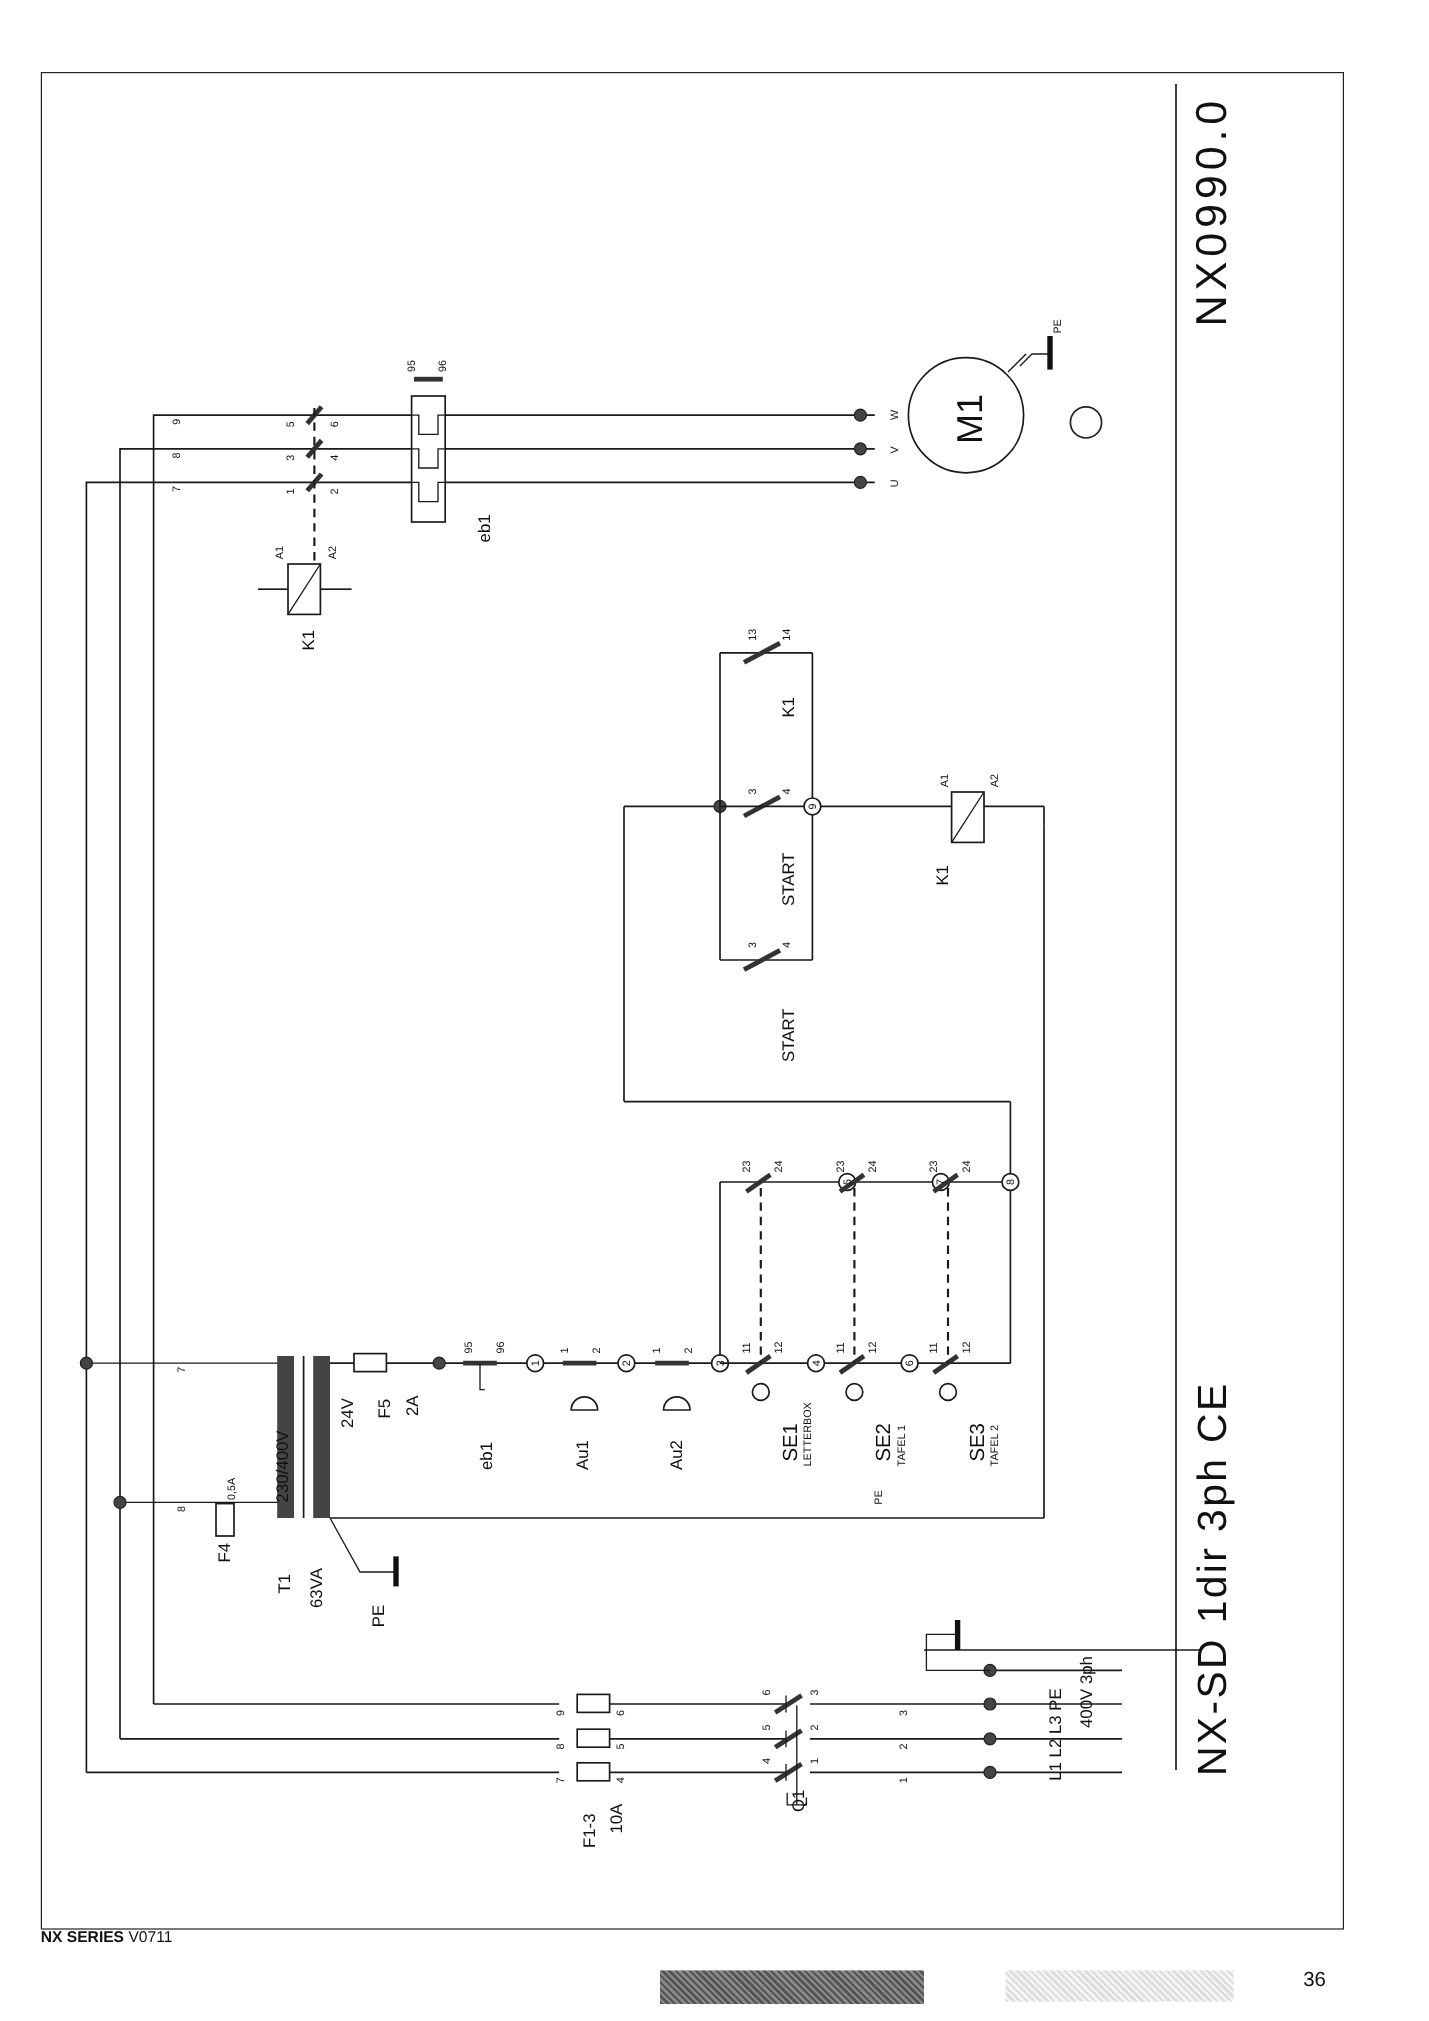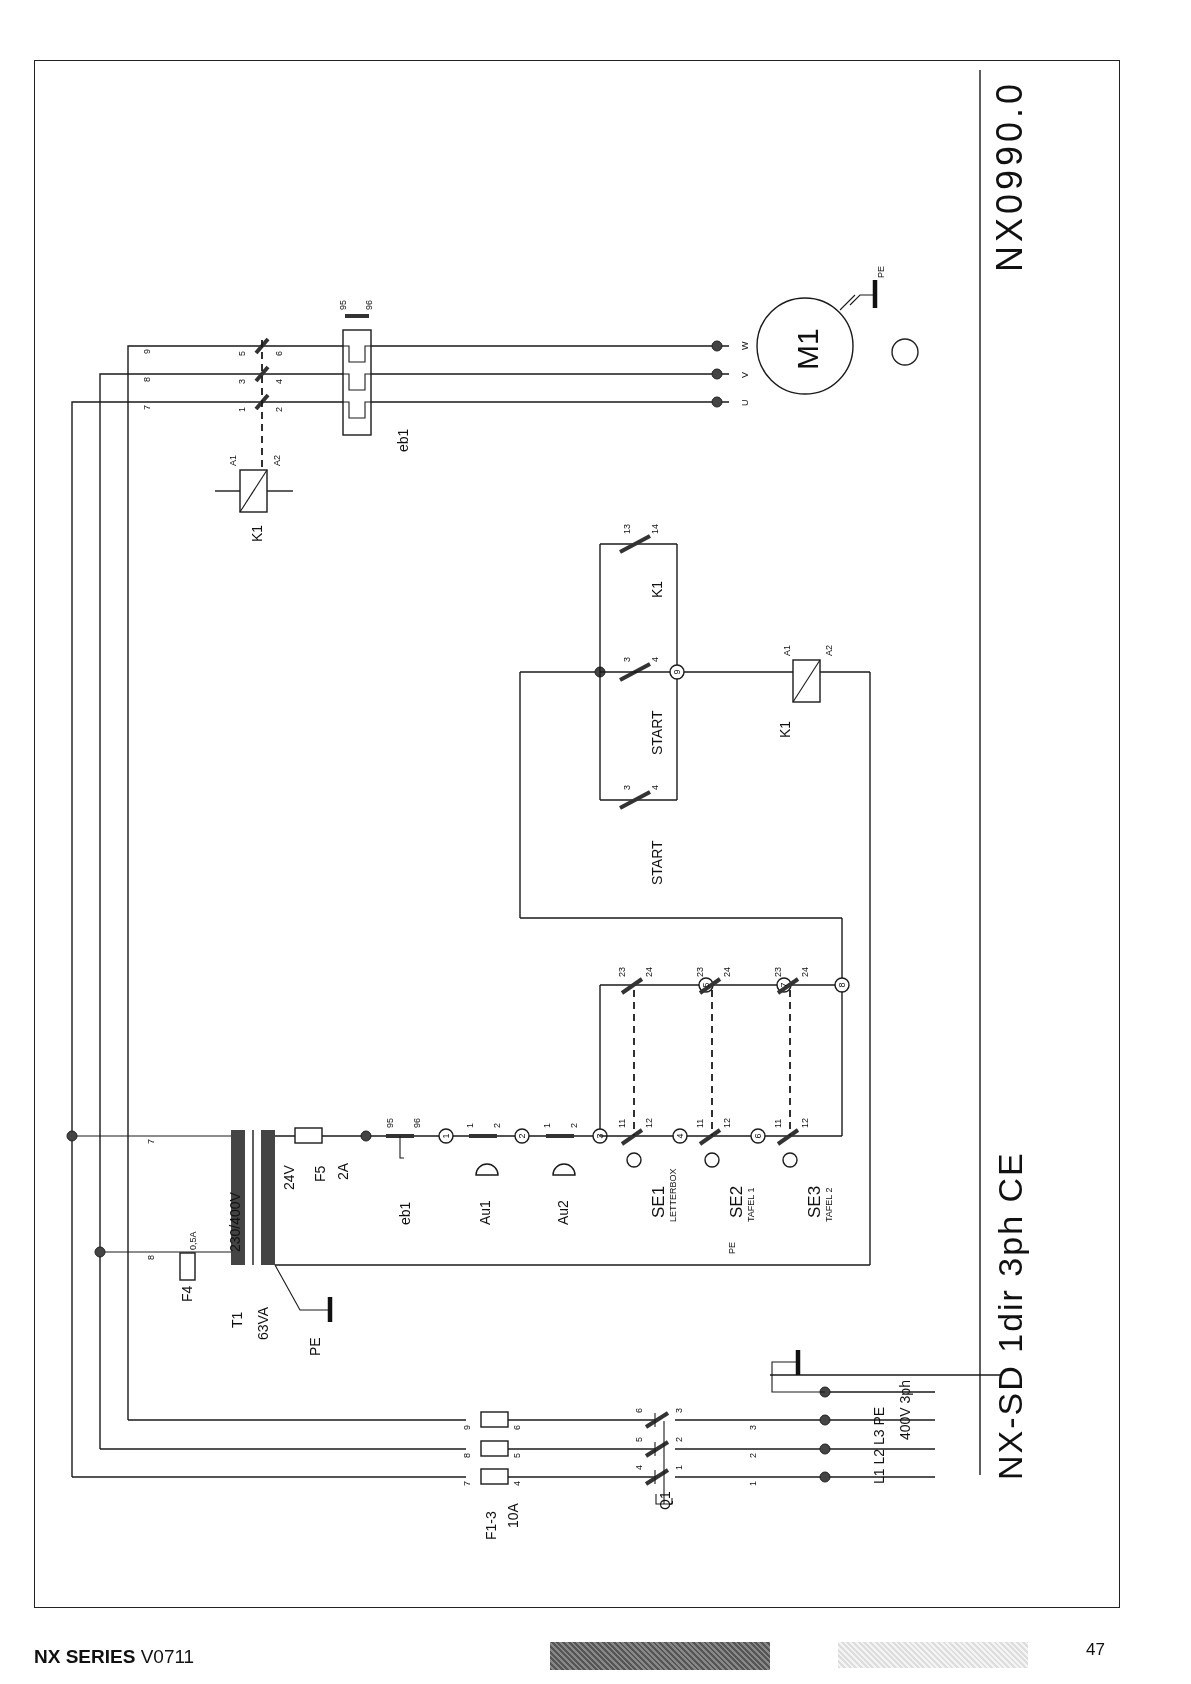--- a/index.html
+++ b/index.html
@@ -17,21 +17,21 @@
   .dot { fill: #444; stroke: #222; stroke-width: 1; }
   .node { fill: #fff; stroke: #1a1a1a; stroke-width: 1.4; }
   text { font-family: "Liberation Sans", sans-serif; fill: #111; }
   .t-sm { font-size: 9px; }
   .t-md { font-size: 14px; }
   .t-lg { font-size: 17px; }
   .t-xl { font-size: 30px; }
   .t-title { font-size: 34px; letter-spacing: 2px; }
   .t-code { font-size: 36px; letter-spacing: 4px; font-weight: 300; }
   .t-node { font-size: 9px; text-anchor: middle; dominant-baseline: central; }
-  #footer-left { position: absolute; left: 34px; top: 1646px; font-size: 19px; }
+  #footer-left { position: absolute; left: 34px; top: 1606px; font-size: 13px; }
   #footer-left b { font-weight: 700; }
   #footer-bar-dark { position: absolute; left: 550px; top: 1642px; width: 220px; height: 28px;
      background: repeating-linear-gradient(45deg,#555 0 2px,#888 2px 4px); }
   #footer-bar-light { position: absolute; left: 838px; top: 1642px; width: 190px; height: 26px;
      background: repeating-linear-gradient(45deg,#ddd 0 2px,#f4f4f4 2px 4px); }
   #page-number { position: absolute; left: 1086px; top: 1640px; font-size: 17px; }
 </style>
 </head>
 <body>
 
@@ -329,13 +329,13 @@
   <text class="t-sm" transform="translate(790,656) rotate(-90)">A1</text>
   <text class="t-sm" transform="translate(832,656) rotate(-90)">A2</text>
 </svg>
 
 <div id="footer-left">
   <b>NX SERIES</b>
   <span>V0711</span>
 </div>
 <div id="footer-bar-dark"></div>
 <div id="footer-bar-light"></div>
-<div id="page-number">47</div>
+<div id="page-number">36</div>
 
 </body></html>

